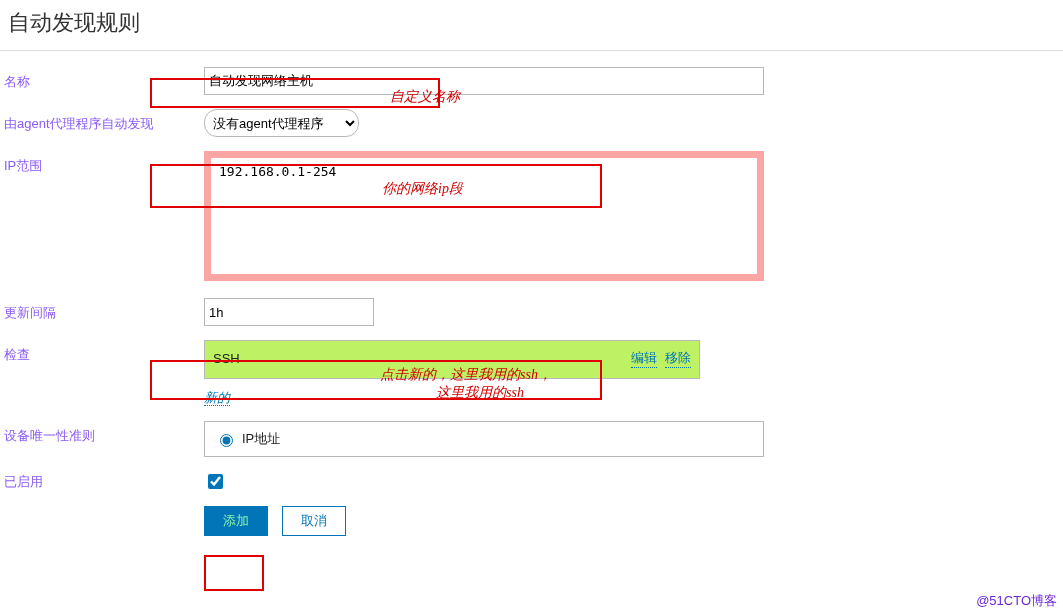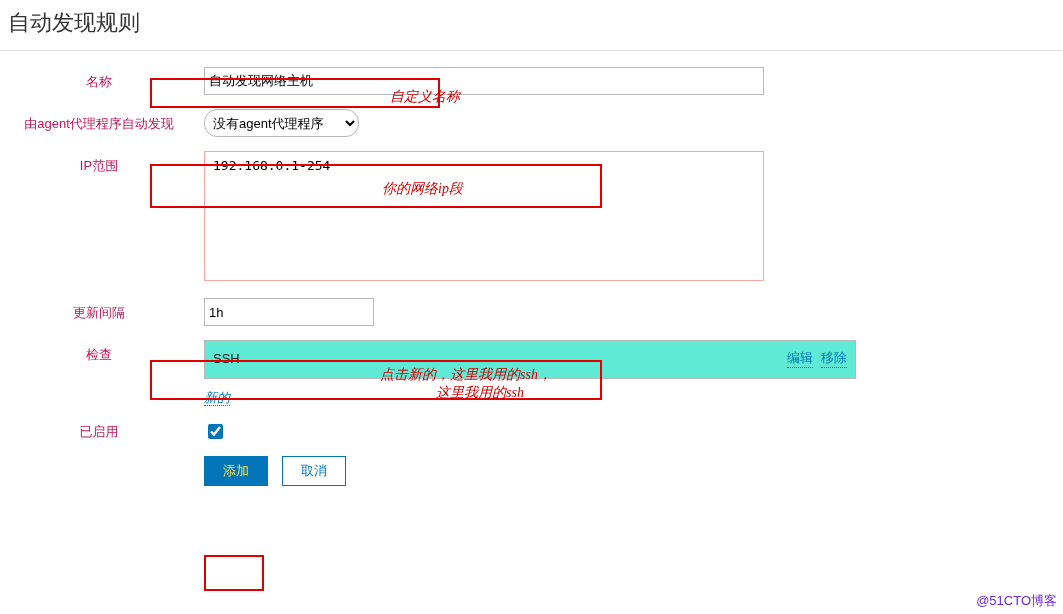--- a/index.html
+++ b/index.html
@@ -22,52 +22,52 @@
     padding: 12px 4px;
   }
   .row {
     display: flex;
     align-items: flex-start;
     margin-bottom: 14px;
   }
   .row.center { align-items: center; }
   .label-col {
     width: 200px;
-    text-align: center;
+    text-align: left;
     padding-right: 10px;
     padding-top: 6px;
-    color: #be185d;
+    color: #8b5cf6;
   }
   .field-col {
     flex: 1;
     max-width: 570px;
   }
   .text-input {
     height: 28px;
     border: 1px solid #b8b8b8;
     padding: 2px 4px;
     font-size: 13px;
     background: #fff;
   }
   .text-input.wide { width: 560px; }
   .text-input.narrow { width: 170px; }
   select.text-input { width: 155px; height: 28px; border-radius: 13px; }
   .ip-box {
     width: 560px;
     height: 130px;
-    border: 1px solid #fca5a5;
+    border: 7px solid #fca5a5;
     padding: 6px 8px;
     font-size: 13px;
     background: #fff;
     resize: none;
   }
   .check-box-wrap {
-    width: 652px;
+    width: 496px;
     border: 1px solid #b8b8b8;
-    background: #5eead4;
+    background: #bef264;
     padding: 8px 8px 10px 8px;
   }
   .check-row {
     display: flex;
     align-items: center;
     gap: 20px;
   }
   .link {
     color: #0275b8;
     text-decoration: none;
@@ -96,21 +96,21 @@
   input[type=radio] { accent-color: #0275b8; }
   input[type=checkbox] { accent-color: #0275b8; width: 15px; height: 15px; }
   .btn {
     display: inline-block;
     height: 30px;
     padding: 0 18px;
     font-size: 13px;
     border: 1px solid #0275b8;
     cursor: pointer;
   }
-  .btn-primary { background: #0275b8; color: #fde047; }
+  .btn-primary { background: #0275b8; color: #86efac; }
   .btn-secondary { background: #fff; color: #0275b8; }
   .buttons-row { display: flex; gap: 14px; }
 
   
   .anno-box {
     position: absolute;
     border: 2px solid #e00000;
     pointer-events: none;
   }
   .anno-text {
@@ -182,20 +182,29 @@
               <a class="link">移除</a>
             </span>
           </div>
         </div>
         <div class="new-link-row">
           <a class="link">新的</a>
         </div>
       </div>
     </div>
 
+    <div class="row">
+      <div class="label-col">设备唯一性准则</div>
+      <div class="field-col">
+        <div class="radio-box">
+          <input type="radio" checked="" style="">
+          <span>IP地址</span>
+        </div>
+      </div>
+    </div>
 
     <div class="row center">
       <div class="label-col" style="padding-top:0">已启用</div>
       <div class="field-col">
         <input type="checkbox" checked="" style="">
       </div>
     </div>
 
     <div class="row">
       <div class="label-col"></div>

